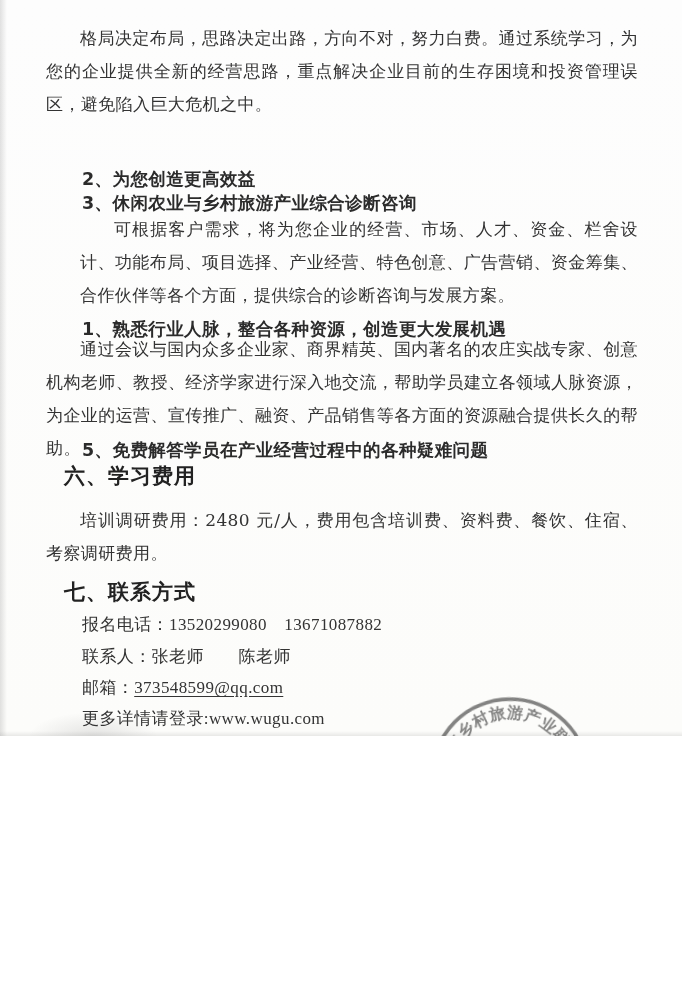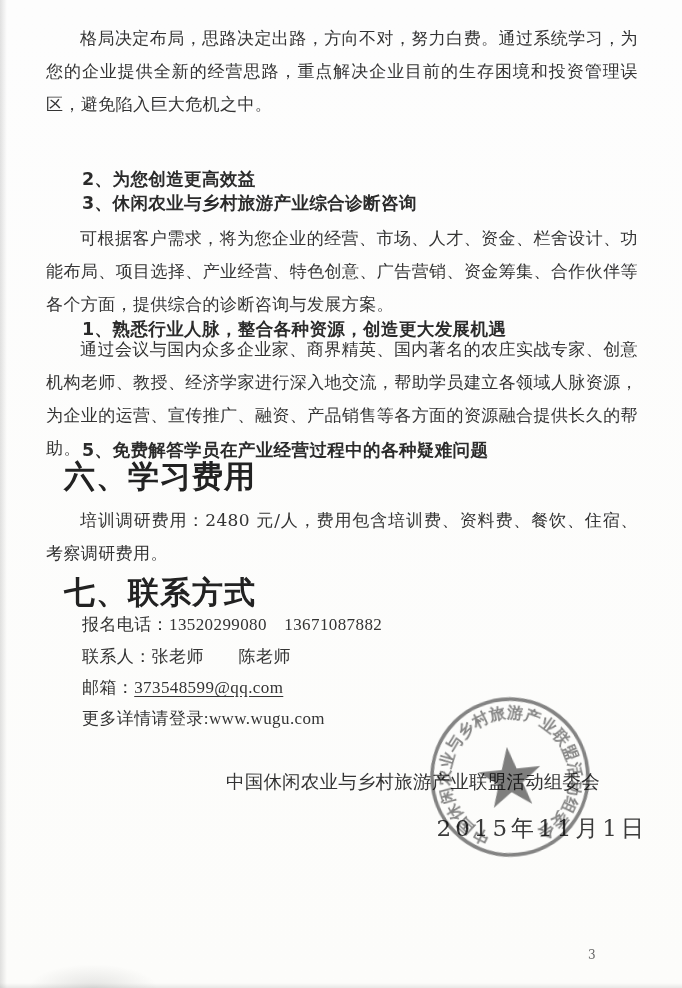--- a/index.html
+++ b/index.html
@@ -1,19 +1,19 @@
 <!DOCTYPE html>
 <html><head>
 <meta charset="utf-8">
 <style>
   html, body { margin: 0; padding: 0; background: #ffffff; }
   .page {
     position: relative;
     width: 682px;
-    height: 988px;
+    height: 736px;
     background: linear-gradient(180deg, #fdfdfd 0%, #fcfcfa 100%);
     overflow: hidden;
     color: #2f2f2f;
   }
   
   .edge-left {
     position: absolute; left: 0; top: 0; bottom: 0; width: 7px;
     background: linear-gradient(90deg, rgba(110,110,110,.20), rgba(110,110,110,0));
     pointer-events: none;
   }
@@ -44,41 +44,41 @@
     font-weight: bold;
     font-size: 17.5px;
     line-height: 24px;
     letter-spacing: 0.4px;
     padding-left: 36px;
     color: #2b2b2b;
   }
   .section-heading {
     font-family: "DejaVu Sans", "Liberation Sans", sans-serif;
     font-weight: bold;
-    font-size: 31px;
+    font-size: 21px;
     line-height: 28px;
     letter-spacing: 1px;
     padding-left: 18px;
     color: #222222;
   }
   .contact-line {
     font-family: Liberation Serif, serif;
     font-size: 17px;
     line-height: 26px;
     letter-spacing: 0.4px;
     padding-left: 36px;
     color: #333333;
   }
   .email-link { text-decoration: underline; text-underline-offset: 3px; }
 
   .pos-intro  { top: 22px; }
   .pos-t2     { top: 127px; margin-top: 40px; }
   .pos-x2     { top: 157px; }
   .pos-t3     { top: 191px; }
-  .pos-x3     { top: 222px; }
+  .pos-x3     { top: 213px; margin-left: 34px; }
   .pos-t4     { top: 317px; }
   .pos-x4     { top: 333px; }
   .pos-t5     { top: 438px; }
   .pos-h6     { top: 462px; }
   .pos-fee    { top: 504px; }
   .pos-h7     { top: 578px; }
   .pos-phone  { top: 612px; }
   .pos-person { top: 644px; }
   .pos-email  { top: 675px; }
   .pos-more   { top: 706px; }

